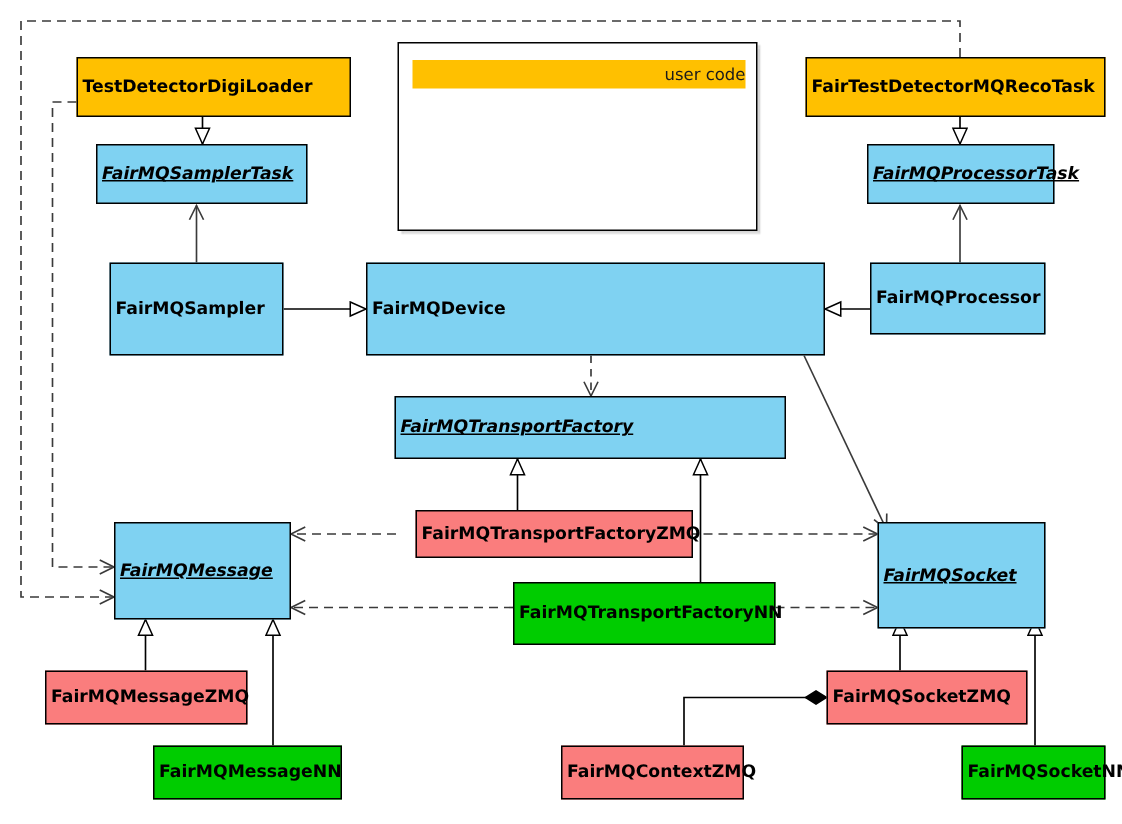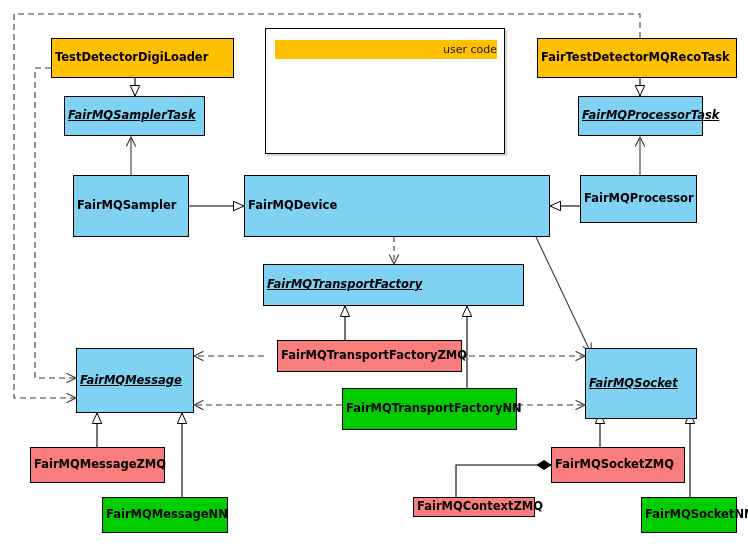--- a/index.html
+++ b/index.html
@@ -180,21 +180,21 @@
       </div>
       <div class="node fill-nn" style="left: 102px; top: 497px; width: 126px; height: 36px;">
         <span>FairMQMessageNN</span>
       </div>
       <div class="node fill-zmq" style="left: 551px; top: 447px; width: 134px; height: 36px;">
         <span>FairMQSocketZMQ</span>
       </div>
       <div class="node fill-nn" style="left: 605px; top: 497px; width: 96px; height: 36px; margin-left: 36px;">
         <span>FairMQSocketNN</span>
       </div>
-      <div class="node fill-zmq" style="left: 413px; top: 497px; width: 122px; height: 20px;">
+      <div class="node fill-zmq" style="left: 374px; top: 497px; width: 122px; height: 36px;">
         <span>FairMQContextZMQ</span>
       </div>
     </div>
 
   <div id="legend-box">
       <div class="legend-row" style="top: 11px; background: rgb(255, 192, 0);">
         <span>user code</span>
       </div>
     </div>
 

